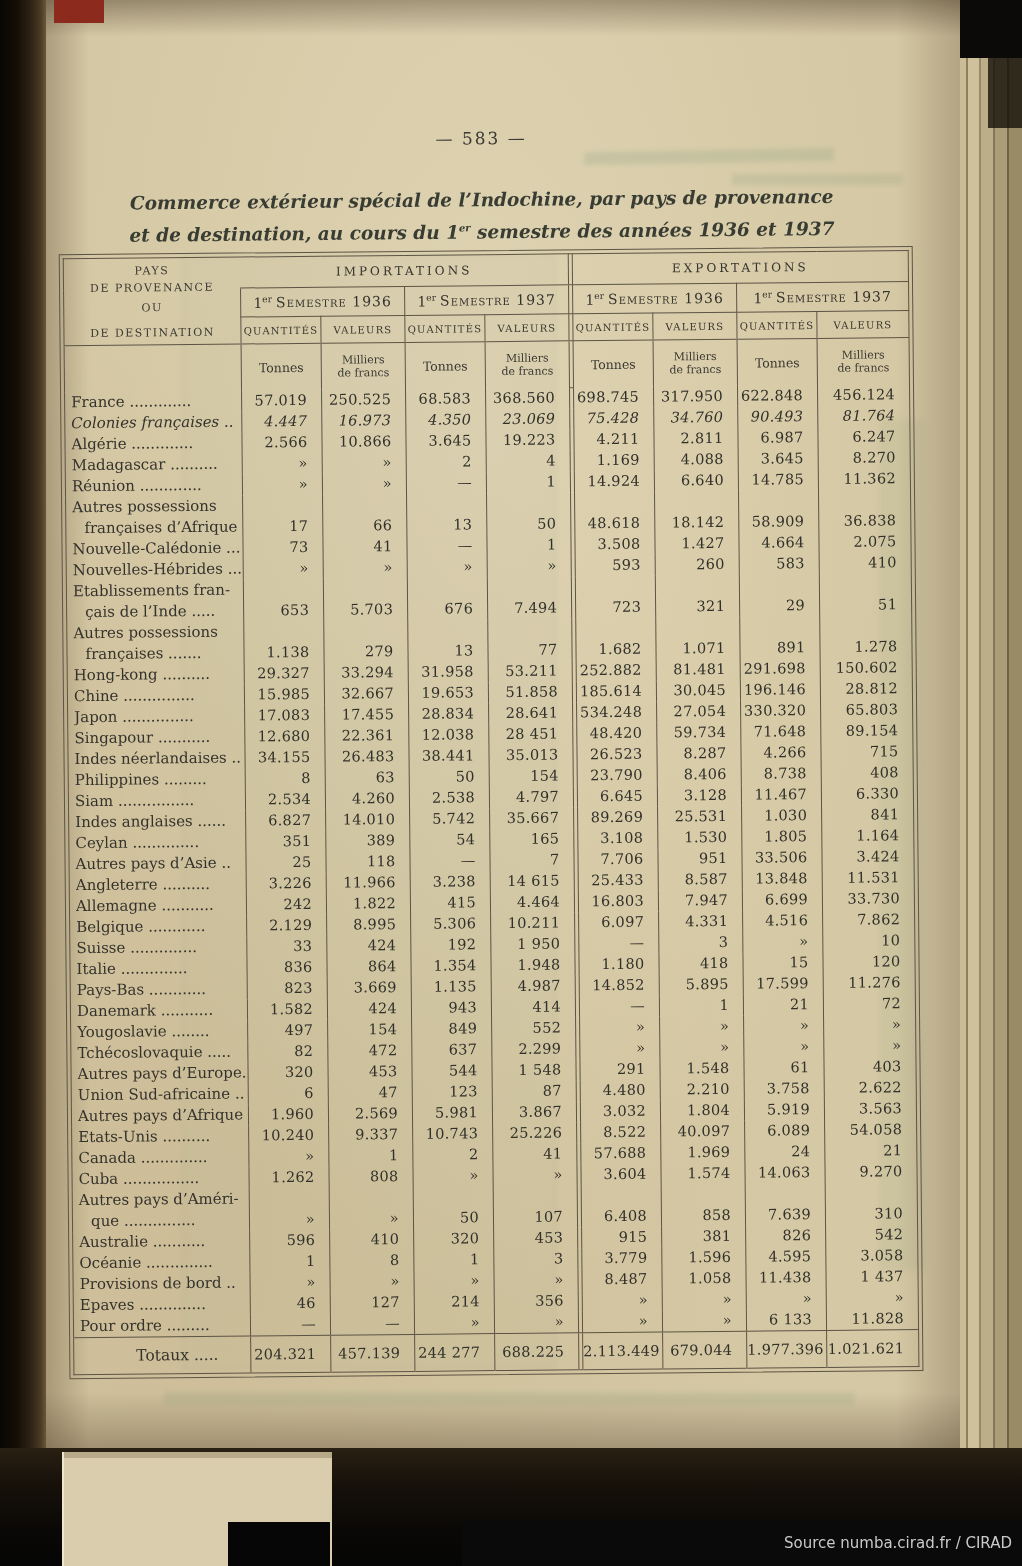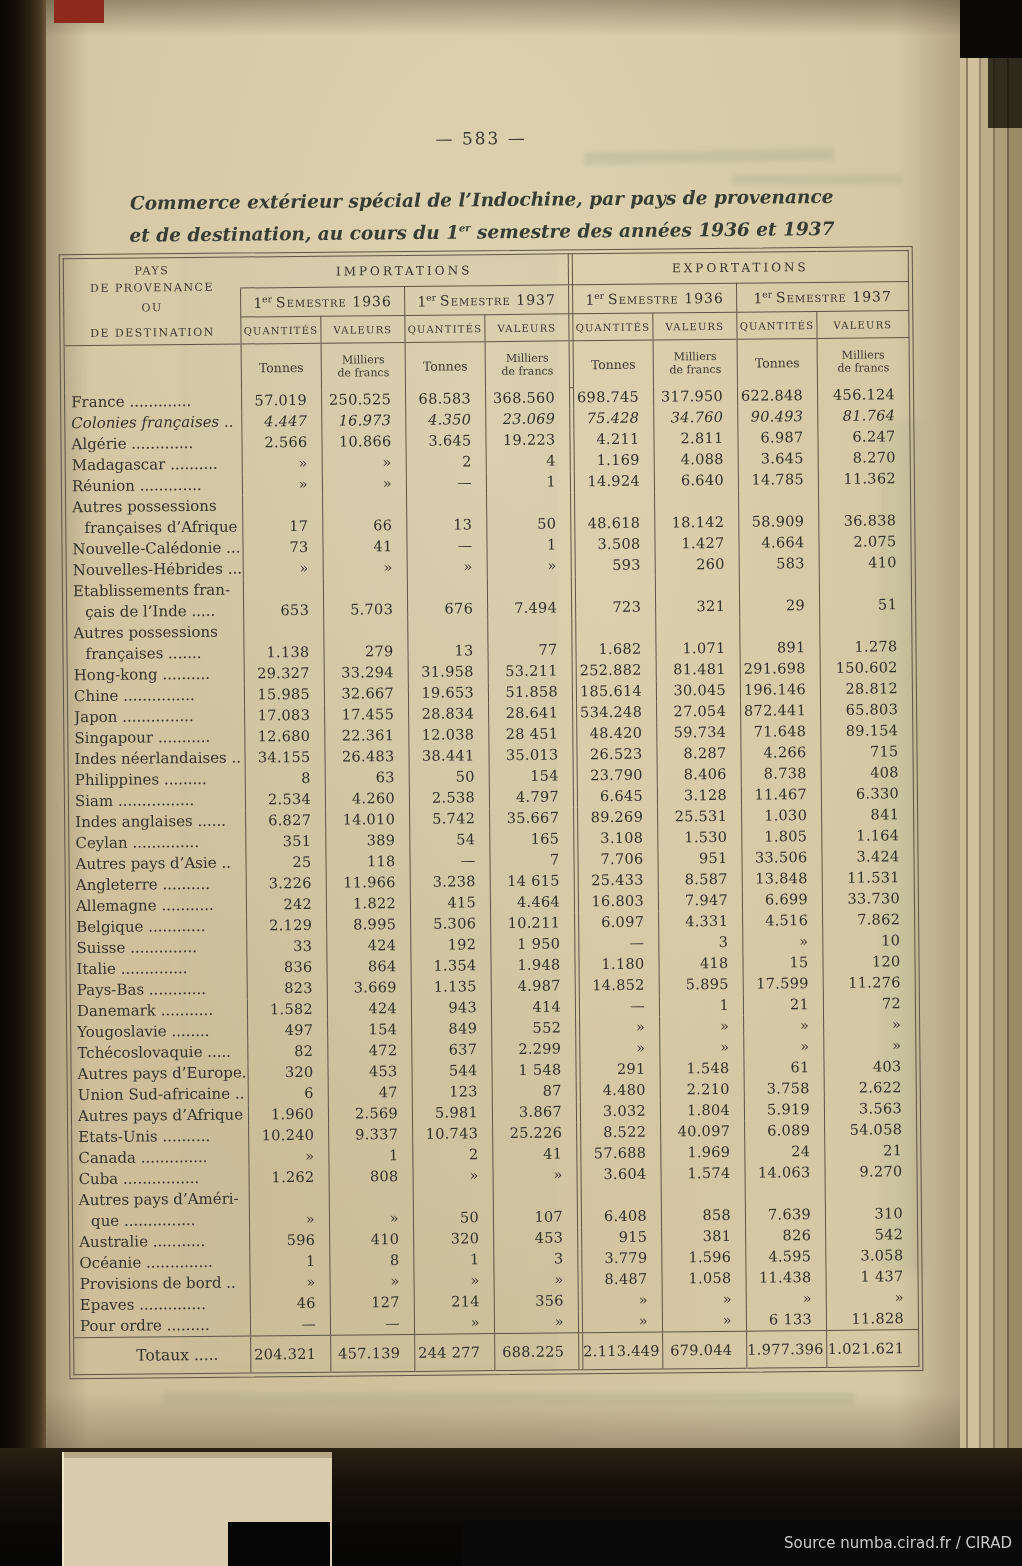--- a/index.html
+++ b/index.html
@@ -368,21 +368,21 @@
                 <td class="c-name">
                   <div>Japon ...............</div>
                 </td>
                 <td class="c-num">17.083</td>
                 <td class="c-num">17.455</td>
                 <td class="c-num">28.834</td>
                 <td class="c-num">28.641</td>
                 <td class="sp"></td>
                 <td class="c-num">534.248</td>
                 <td class="c-num">27.054</td>
-                <td class="c-num">872.441</td>
+                <td class="c-num">330.320</td>
                 <td class="c-num">65.803</td>
               </tr>
               <tr>
                 <td class="c-name">
                   <div>Singapour ...........</div>
                 </td>
                 <td class="c-num">12.680</td>
                 <td class="c-num">22.361</td>
                 <td class="c-num">12.038</td>
                 <td class="c-num">28 451</td>

